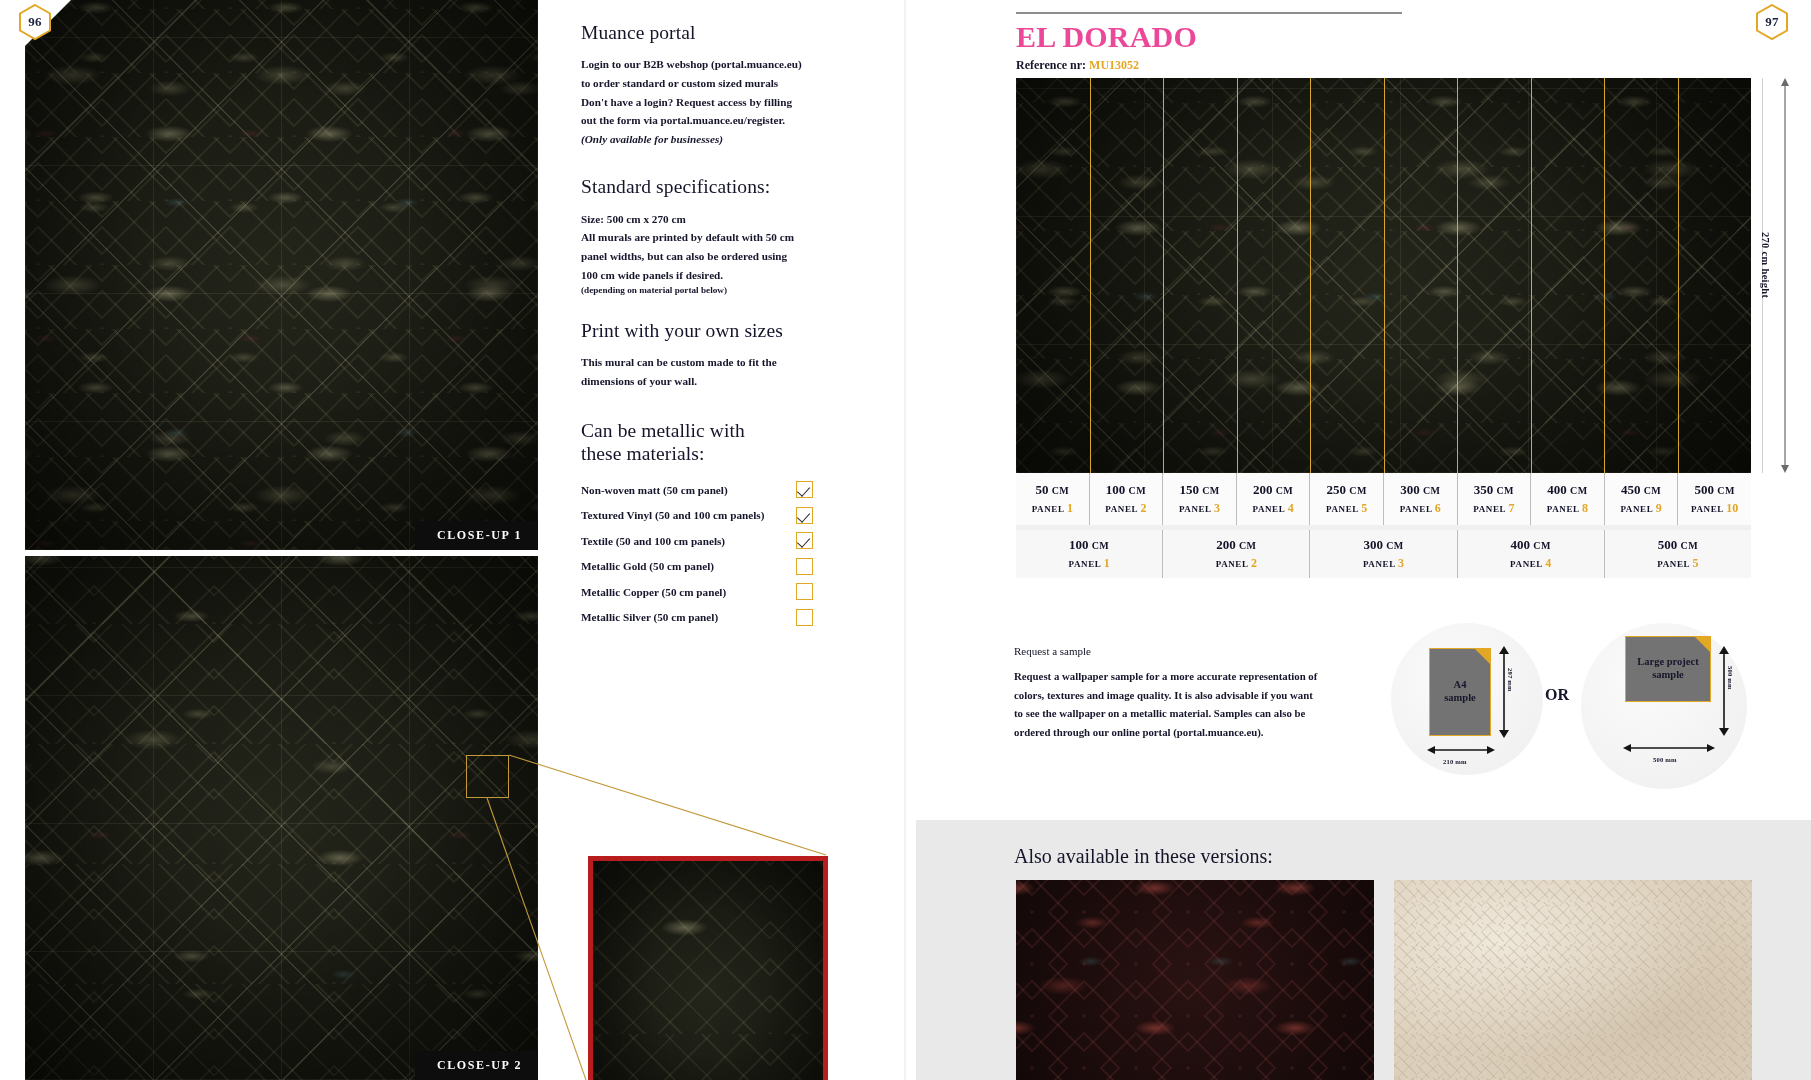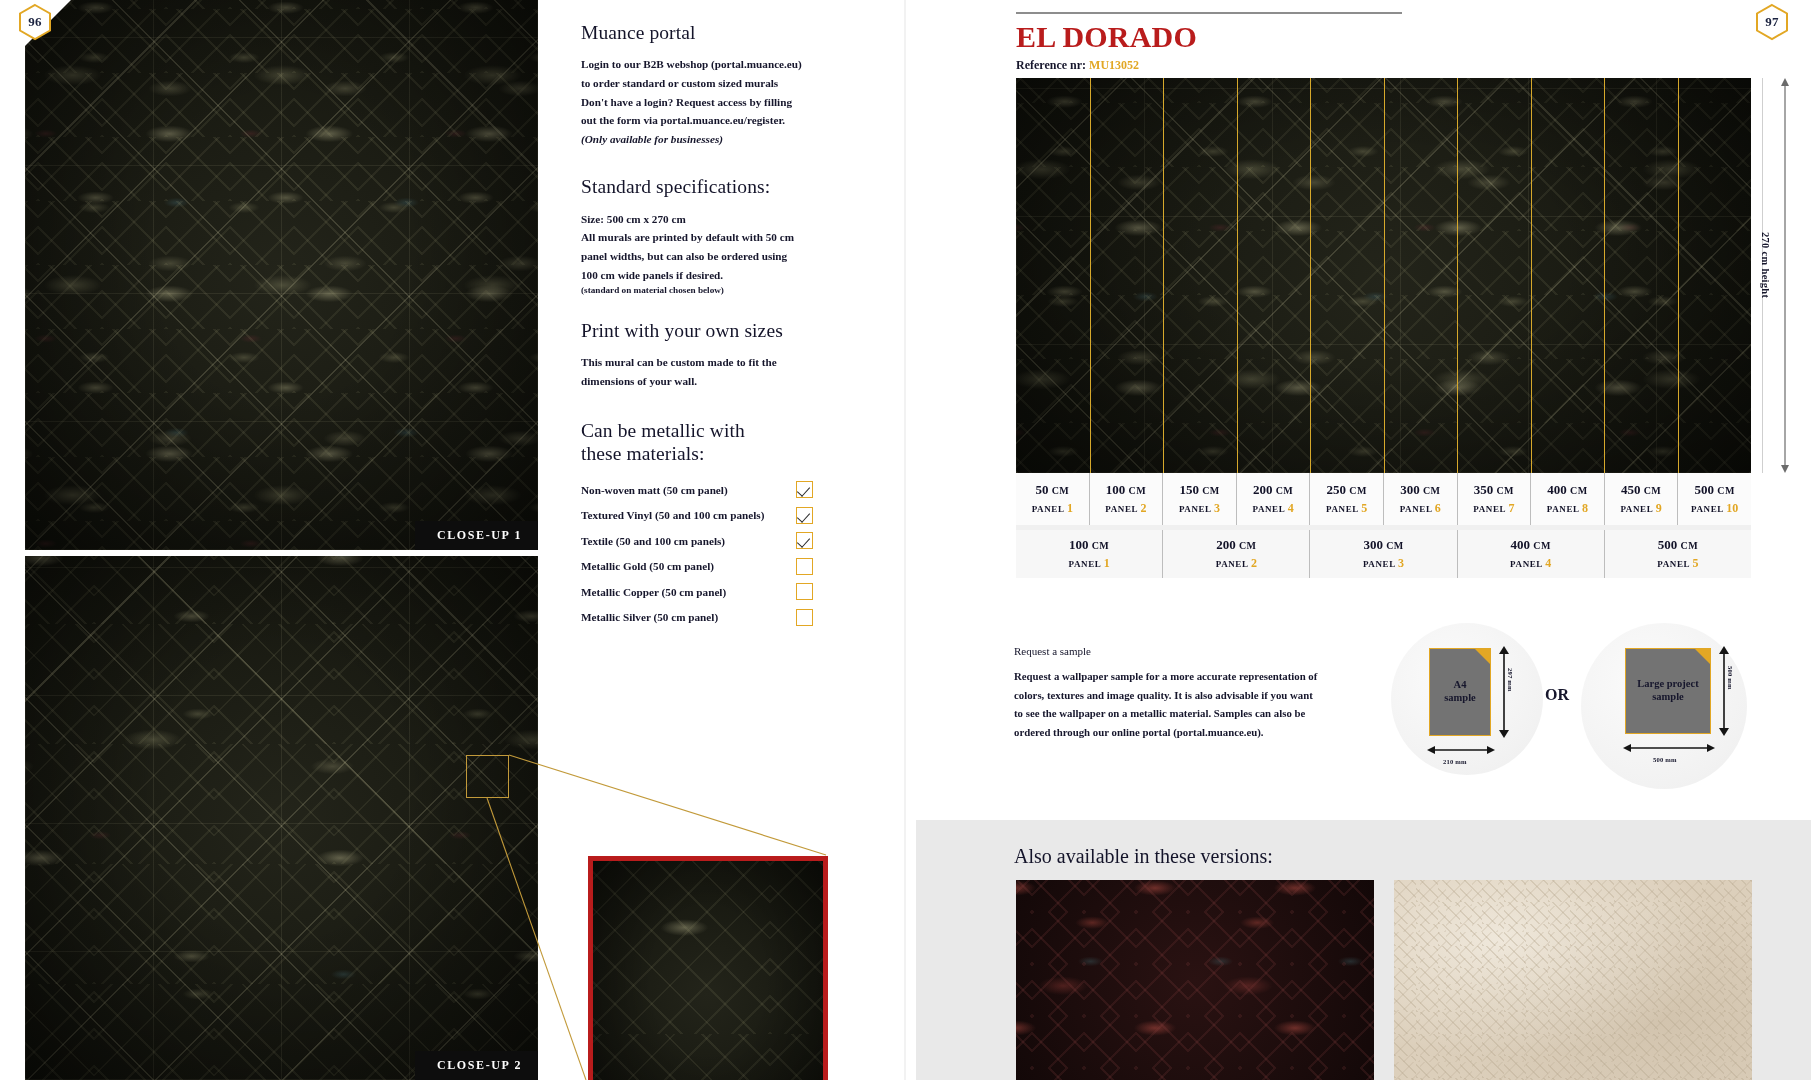--- a/index.html
+++ b/index.html
@@ -122,21 +122,21 @@
   }
   .cbox.checked::after {
     content: ""; position: absolute; left: 3px; top: 2px;
     width: 6px; height: 11px; border: solid #2a2a2a;
     border-width: 0 1.7px 1.7px 0; transform: rotate(42deg);
   }
 
   .top-rule { position: absolute; left: 1016px; top: 12px; width: 386px; height: 1.6px; background: #8d8d8d; }
   .title-blk { position: absolute; left: 1016px; top: 20px; }
   .title {
-    font-size: 30px; font-weight: 800; letter-spacing: .2px; color: #b91c1c;
+    font-size: 30px; font-weight: 800; letter-spacing: .2px; color: #ec4899;
     font-family: "Liberation Serif", serif;
   }
   .refline { font-size: 12px; font-weight: 700; color: #16162c; margin-top: 4px; }
   .refline .ref-no { color: #e2a724; font-weight: 700; }
 
   
   .mural-wrap { position: absolute; left: 1016px; top: 78px; width: 735px; height: 395px; }
   .mural { position: absolute; inset: 0; overflow: hidden; background: #141408; }
   .panel-lines { position: absolute; inset: 0; }
   .panel-lines i { position: absolute; top: 0; bottom: 0; width: 1.3px; background: #d6a82b; }
@@ -176,21 +176,21 @@
   .sample-graphics { position: absolute; left: 1385px; top: 618px; width: 395px; height: 165px; }
   .circ { position: absolute; border-radius: 50%; background: radial-gradient(circle at 40% 35%, #fbfbfb 0%, #f2f2f2 70%, #ededed 100%); }
   .circ-a { left: 6px; top: 5px; width: 152px; height: 152px; }
   .circ-b { left: 196px; top: 5px; width: 166px; height: 166px; }
   .or-txt { position: absolute; left: 160px; top: 68px; font-size: 16px; font-weight: 600; color: #16162c; }
 
   .sheet { position: absolute; background: #737373; border: 1.2px solid #e2a724; }
   .sheet .fold { position: absolute; right: -1px; top: -1px; width: 17px; height: 17px; background: #e2a724; clip-path: polygon(0 0, 100% 0, 100% 100%); }
   .sheet .stxt { position: absolute; inset: 0; display: flex; align-items: center; justify-content: center; text-align: center; font-size: 10.5px; font-weight: 600; line-height: 1.22; color: #16162c; }
   .sheet-a { left: 44px; top: 30px; width: 62px; height: 88px; }
-  .sheet-b { left: 240px; top: 30px; width: 86px; height: 86px; }
+  .sheet-b { left: 240px; top: 18px; width: 86px; height: 66px; }
 
   .dimlbl { position: absolute; font-size: 6.6px; font-weight: 700; color: #16162c; letter-spacing: .2px; }
   .dimlbl.v { writing-mode: vertical-rl; }
 
   
   .also-bg { position: absolute; left: 916px; top: 820px; width: 895px; height: 260px; background: #e9e9e9; }
   .also-h { position: absolute; left: 1014px; top: 845px; font-size: 20px; font-weight: 400; color: #14142a; }
   .vers { position: absolute; top: 880px; height: 200px; overflow: hidden; }
   .vers-1 { left: 1016px; width: 358px; background: #1a0d0d; }
   .vers-2 { left: 1394px; width: 358px; background: #d9cbb7; }
@@ -282,21 +282,21 @@
 
     <div class="sp-28"></div>
 
     <div class="h2">Standard specifications:</div>
     <div class="body-t">
       <div>Size: 500 cm x 270 cm</div>
       <div>All murals are printed by default with 50 cm</div>
       <div>panel widths, but can also be ordered using</div>
       <div>100 cm wide panels if desired.</div>
     </div>
-    <div class="small-note">(standard on material chosen below)</div>
+    <div class="small-note">(depending on material portal below)</div>
 
     <div class="sp-22"></div>
 
     <div class="h2">Print with your own sizes</div>
     <div class="body-t">
       <div>This mural can be custom made to fit the</div>
       <div>dimensions of your wall.</div>
     </div>
 
     <div class="sp-28"></div>

